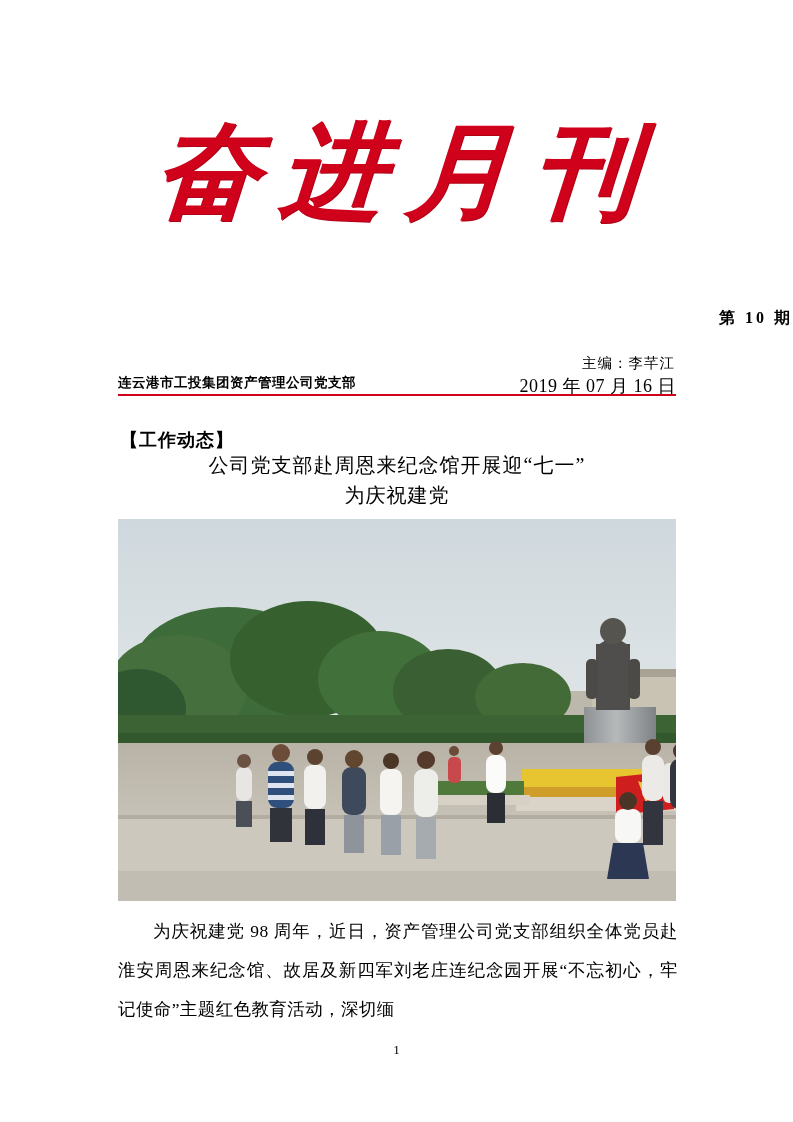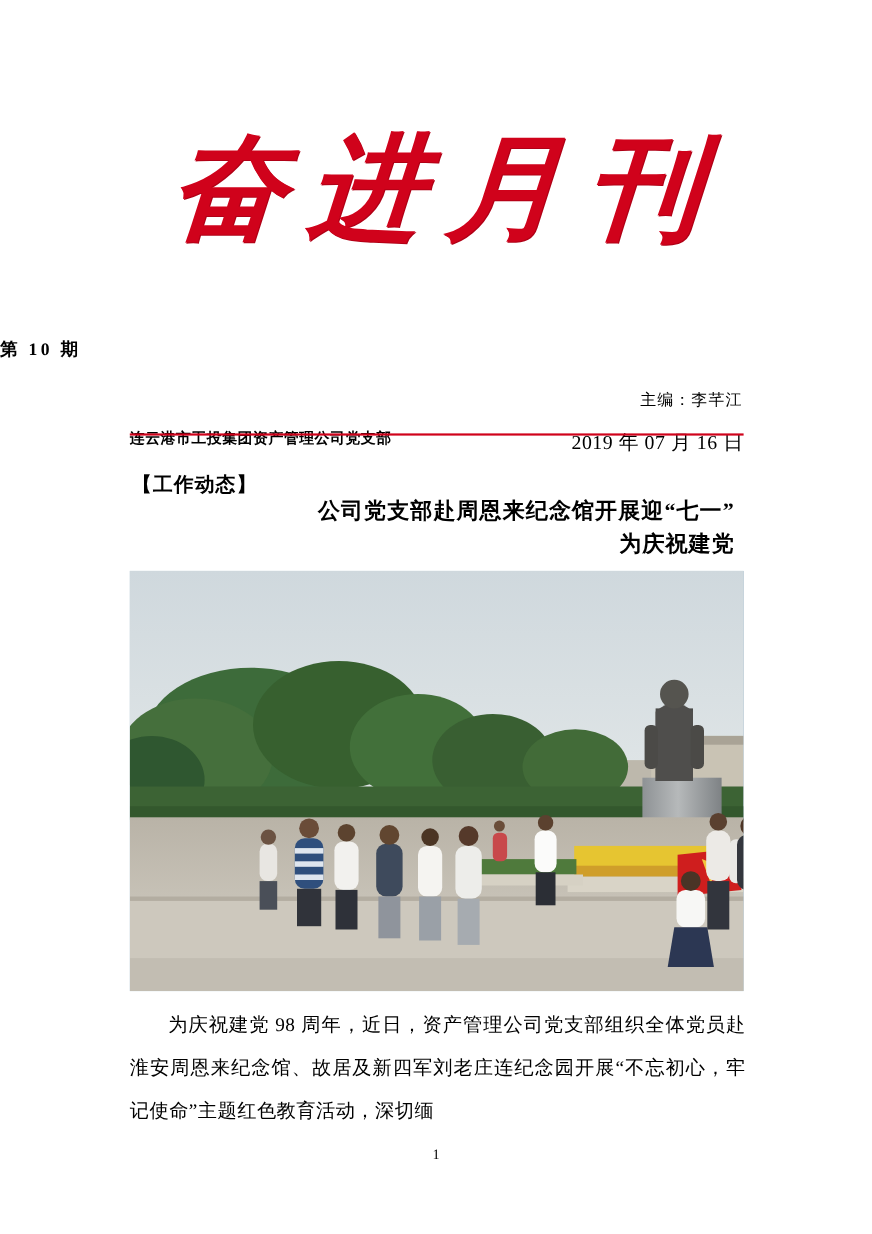--- a/index.html
+++ b/index.html
@@ -40,42 +40,41 @@
     text-indent: 22px;
     font-style: italic;
     transform: skewX(-4deg);
     text-shadow: 1px 1px 0 #b00016;
   }
   .issue-line {
     position: absolute;
     left: 0;
     top: 308px;
     width: 793px;
-    text-align: left;
+    text-align: right;
     font-family: "Liberation Serif", serif;
     font-size: 16px;
     font-weight: bold;
     letter-spacing: 3px;
   }
   
   .editor-line {
     position: absolute;
     right: 118px;
     top: 354px;
     font-size: 14.5px;
     letter-spacing: 1px;
     margin-left: 25px;
   }
   .header-row {
     position: absolute;
     left: 118px;
     top: 374px;
     width: 558px;
     height: 24px;
-    margin-top: 16px;
   }
   .org-name {
     position: absolute;
     left: 0;
     top: 0;
     font-size: 13.5px;
     font-weight: bold;
     letter-spacing: 0.5px;
   }
   .issue-date {
@@ -97,26 +96,26 @@
   .section-tag {
     position: absolute;
     left: 120px;
     top: 428px;
     font-size: 18px;
     font-weight: bold;
     letter-spacing: 1px;
   }
   .article-title {
     position: absolute;
-    left: 110px;
+    left: 118px;
     top: 450px;
     width: 558px;
-    text-align: right;
+    text-align: center;
     font-size: 20px;
-    font-weight: bold;
+    font-weight: normal;
     line-height: 30px;
     letter-spacing: 1px;
   }
   
   .photo {
     position: absolute;
     left: 118px;
     top: 519px;
     width: 558px;
     height: 382px;

